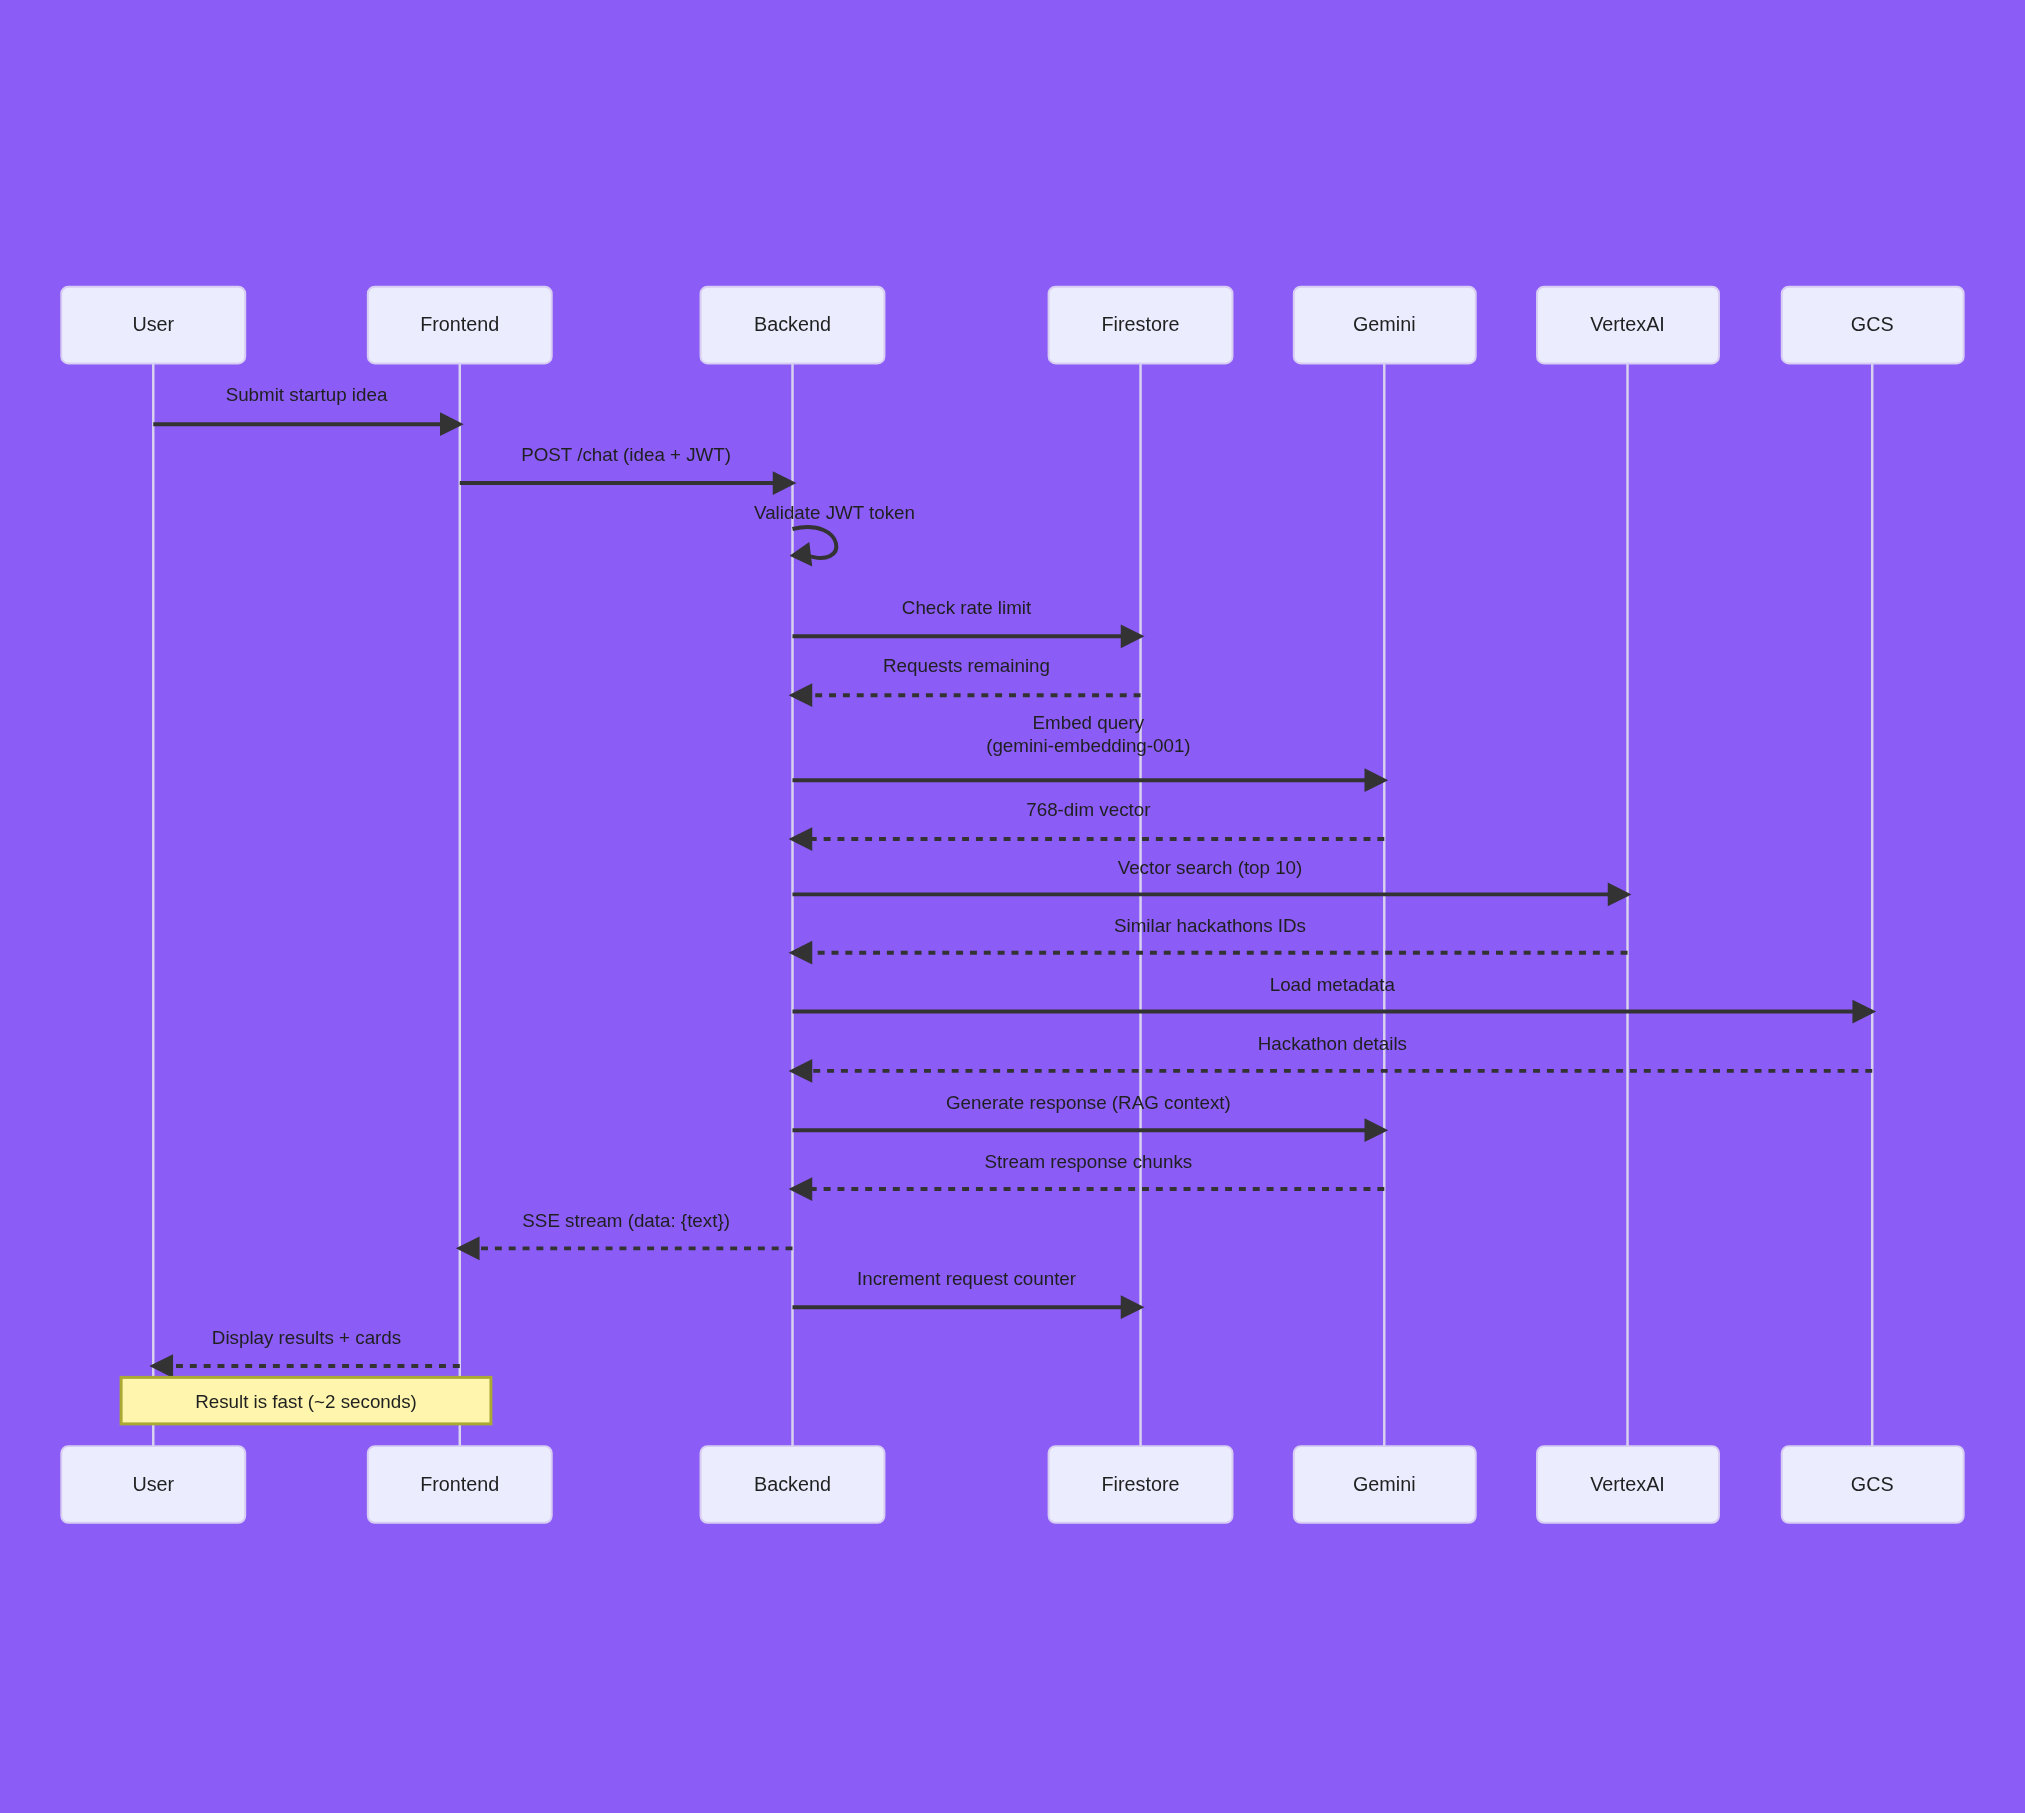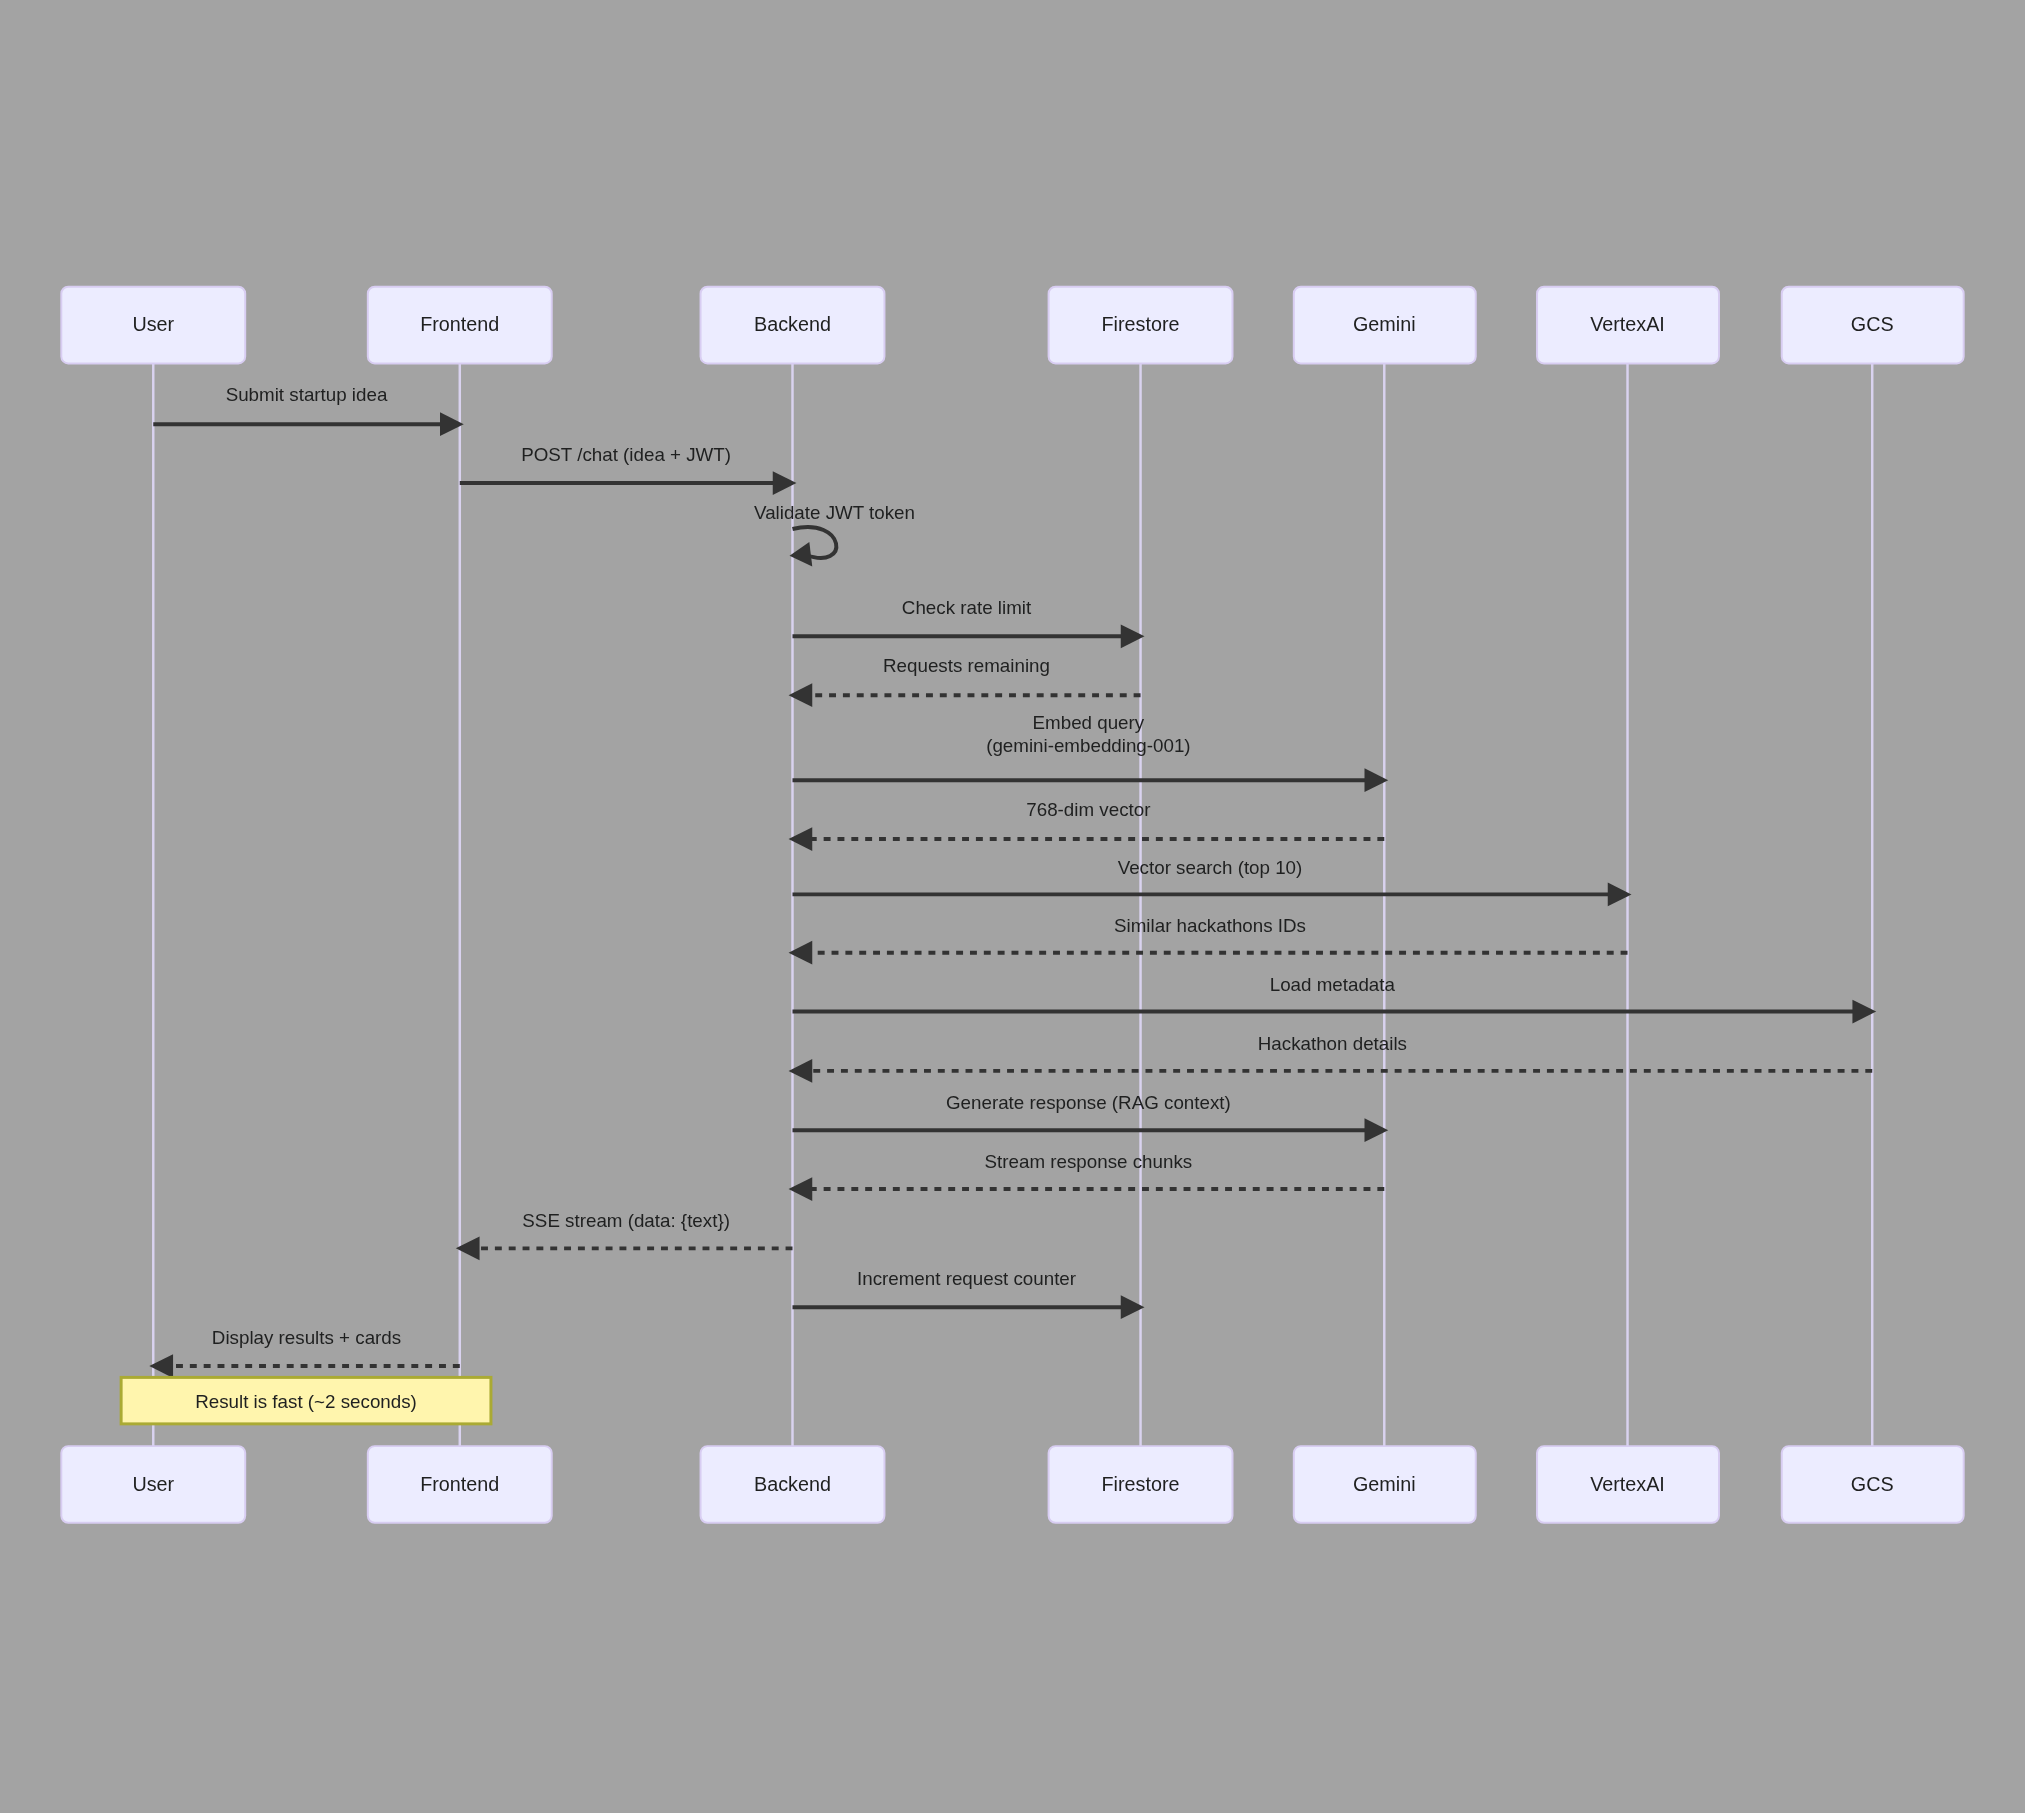--- a/index.html
+++ b/index.html
@@ -1,17 +1,17 @@
 <!DOCTYPE html>
 <html style="font-size:8px"><head>
 <meta charset="utf-8">
 <style>
   html,body{margin:0;padding:0;background:#ffffff;}
   body{font-family:"Liberation Sans","DejaVu Sans",sans-serif;}
-  #stage{position:relative;width:2025px;height:1813px;background:#a3a3a3;overflow:hidden;}
+  #stage{position:relative;width:2025px;height:1813px;background:#8b5cf6;overflow:hidden;}
   #diagram{position:absolute;left:0;top:0;width:2025px;height:1813px;}
   .dg-text{font-family:"Liberation Sans","DejaVu Sans",sans-serif;fill:#1f2020;}
   .participant-label{font-size:40px;text-anchor:middle;dominant-baseline:middle;}
   .msg-label{font-size:38px;text-anchor:middle;fill:#1f2020;}
   .note-label{font-size:38px;text-anchor:middle;fill:#1f2020;}
   .pbox{fill:#ececff;stroke:#d8cdf2;stroke-width:4px;}
   .lifeline{stroke:#d9d2ef;stroke-width:5px;}
   .msg-solid{stroke:#333333;stroke-width:8px;fill:none;}
   .msg-dotted{stroke:#333333;stroke-width:8px;fill:none;stroke-dasharray:14 14;}
   .loop-arc{stroke:#333333;stroke-width:8px;fill:none;}

